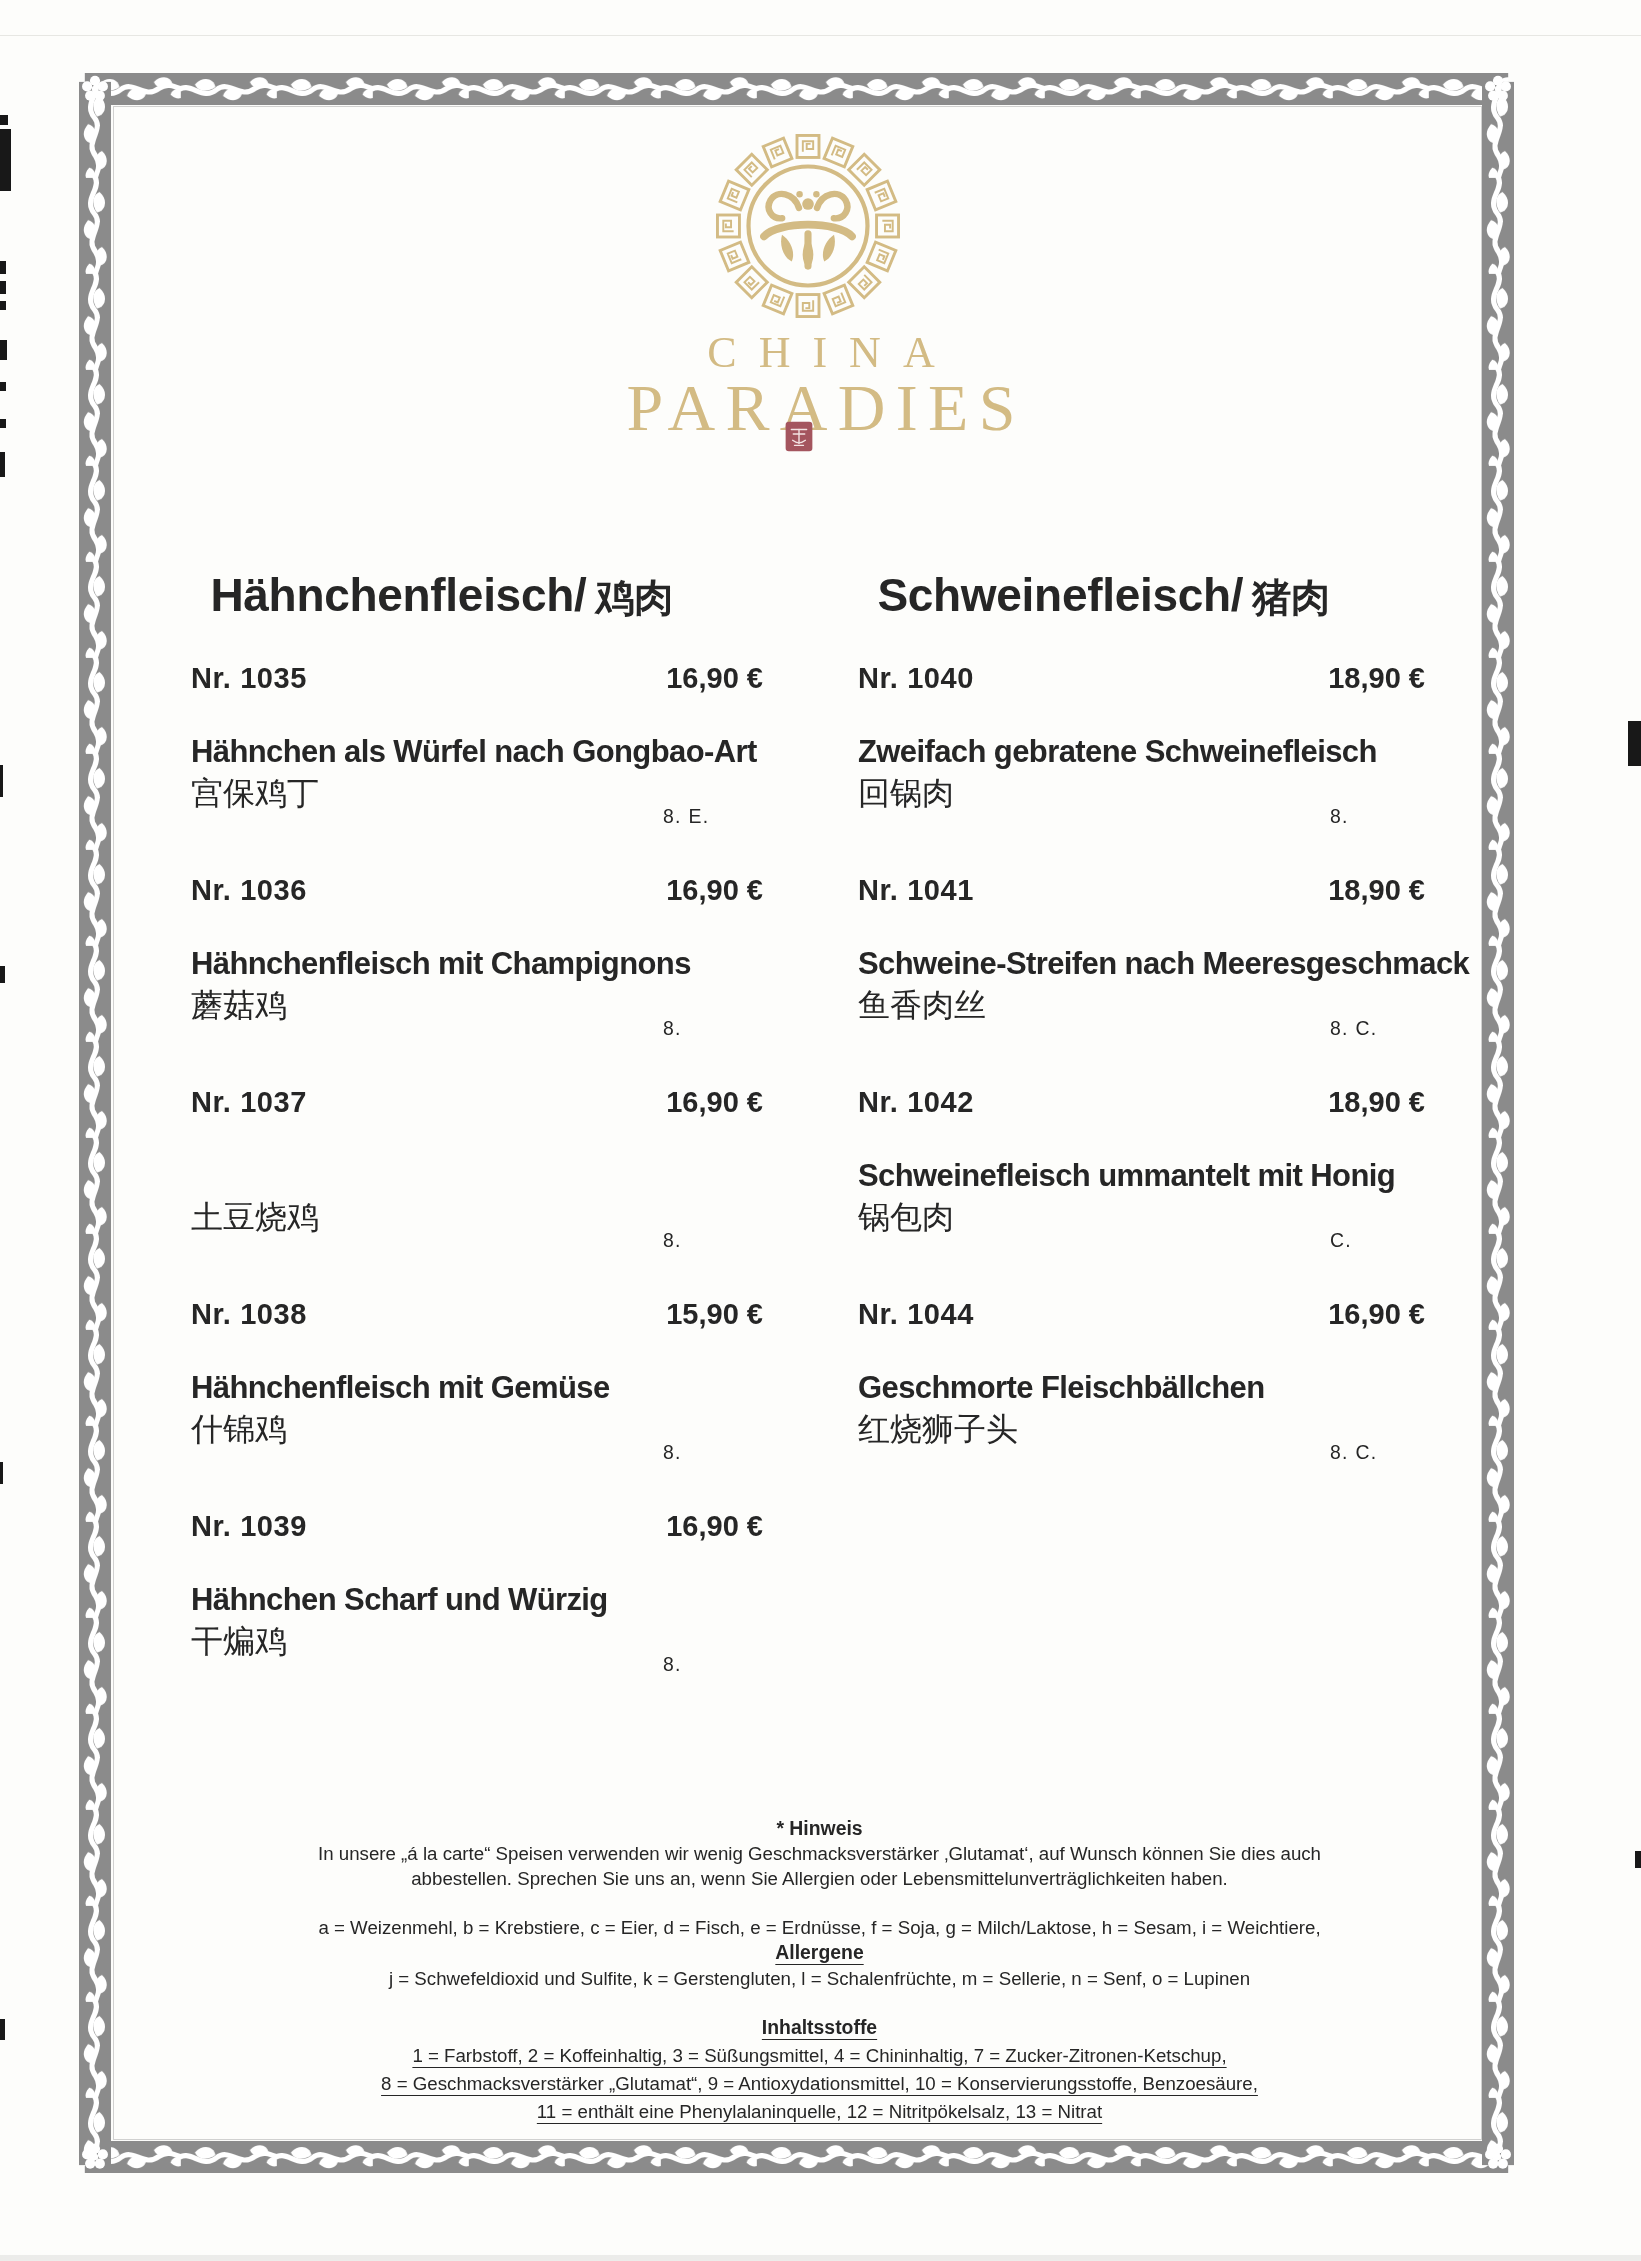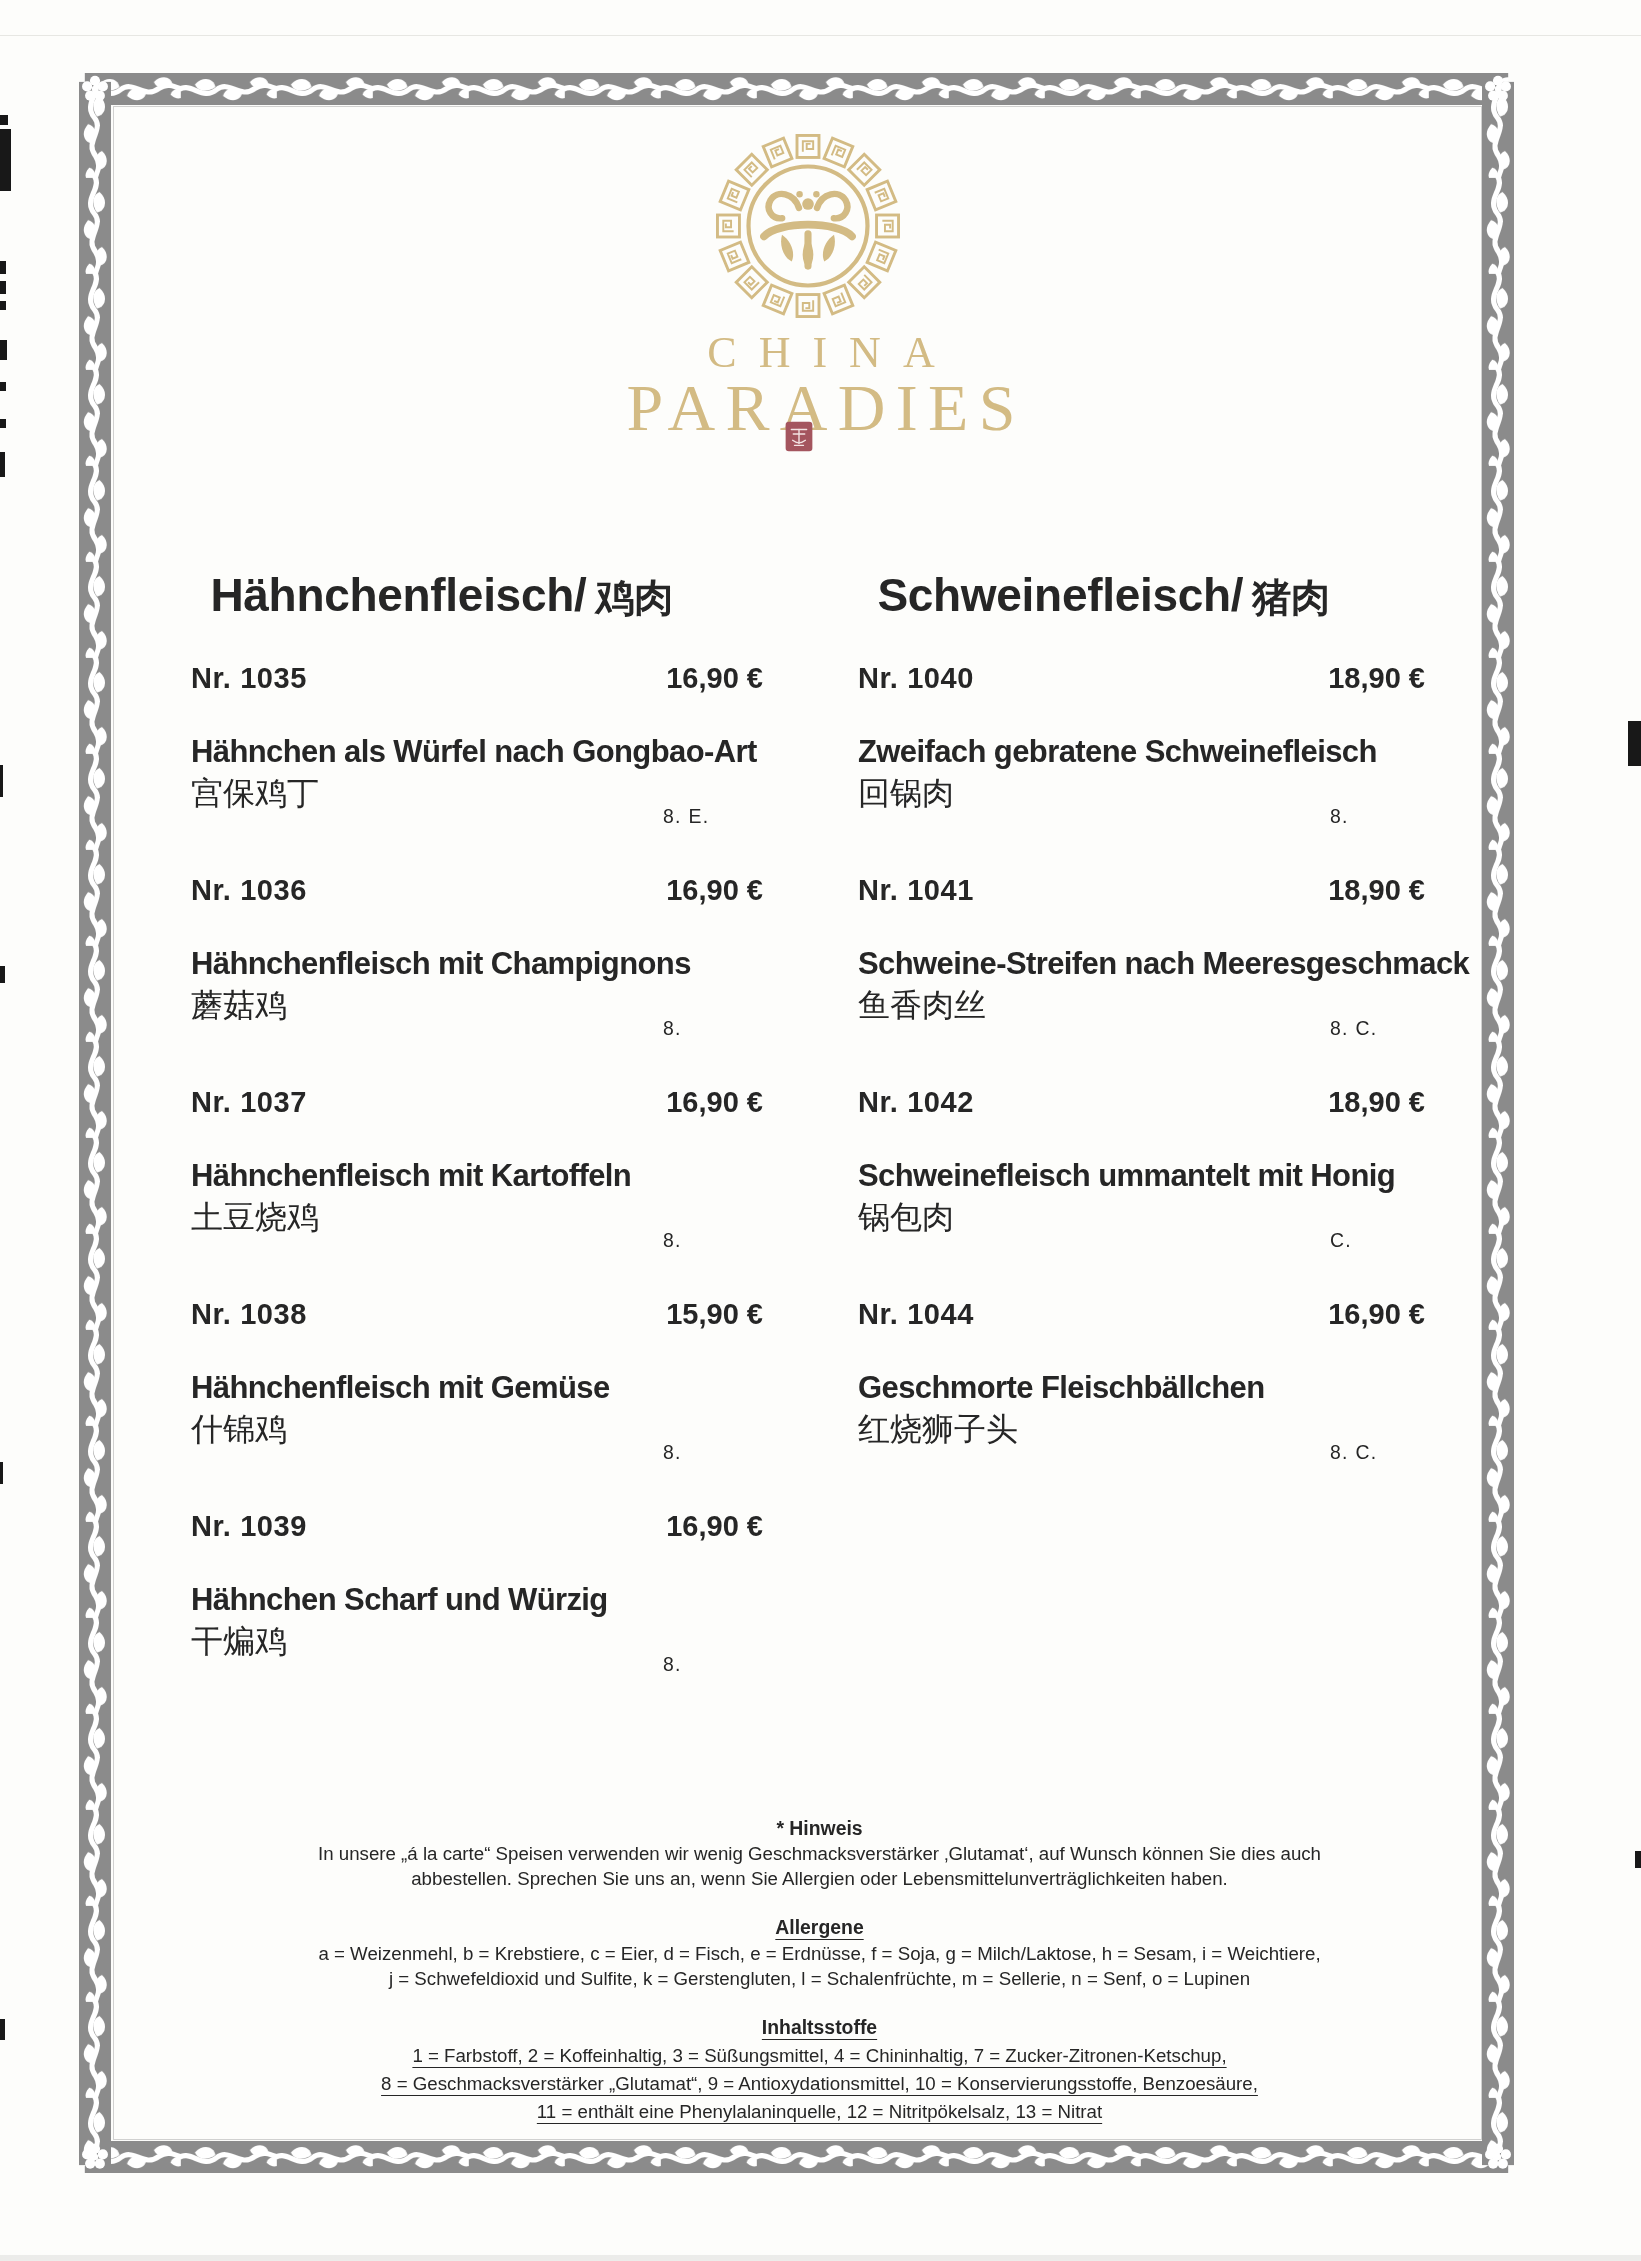--- a/index.html
+++ b/index.html
@@ -200,21 +200,20 @@
       <div class="item">
         <span class="nr">Nr. 1036</span>
         <span class="price">16,90 €</span>
         <span class="name">Hähnchenfleisch mit Champignons</span>
         <span class="zh">蘑菇鸡</span>
         <span class="code">8.</span>
       </div>
       <div class="item">
         <span class="nr">Nr. 1037</span>
         <span class="price">16,90 €</span>
-        <span class="name">Hähnchenfleisch mit Kartoffeln</span>
         <span class="zh">土豆烧鸡</span>
         <span class="code">8.</span>
       </div>
       <div class="item">
         <span class="nr">Nr. 1038</span>
         <span class="price">15,90 €</span>
         <span class="name">Hähnchenfleisch mit Gemüse</span>
         <span class="zh">什锦鸡</span>
         <span class="code">8.</span>
       </div>
@@ -256,22 +255,22 @@
         <span class="zh">红烧狮子头</span>
         <span class="code">8. C.</span>
       </div>
     </div>
 
   <div class="footer">
     <div class="f-title">* Hinweis</div>
     <div>In unsere „á la carte“ Speisen verwenden wir wenig Geschmacksverstärker ‚Glutamat‘, auf Wunsch können Sie dies auch</div>
     <div>abbestellen. Sprechen Sie uns an, wenn Sie Allergien oder Lebensmittelunverträglichkeiten haben.</div>
     <div class="f-gap"></div>
+    <div>a = Weizenmehl, b = Krebstiere, c = Eier, d = Fisch, e = Erdnüsse, f = Soja, g = Milch/Laktose, h = Sesam, i = Weichtiere,</div>
     <div><span class="f-title u">Allergene</span></div>
-    <div>a = Weizenmehl, b = Krebstiere, c = Eier, d = Fisch, e = Erdnüsse, f = Soja, g = Milch/Laktose, h = Sesam, i = Weichtiere,</div>
     <div>j = Schwefeldioxid und Sulfite, k = Gerstengluten, l = Schalenfrüchte, m = Sellerie, n = Senf, o = Lupinen</div>
     <div class="f-gap"></div>
     <div><span class="f-title u">Inhaltsstoffe</span></div>
     <div class="inh-line"><span class="u">1 = Farbstoff, 2 = Koffeinhaltig, 3 = Süßungsmittel, 4 = Chininhaltig, 7 = Zucker-Zitronen-Ketschup,</span></div>
     <div class="inh-line"><span class="u">8 = Geschmacksverstärker „Glutamat“, 9 = Antioxydationsmittel, 10 = Konservierungsstoffe, Benzoesäure,</span></div>
     <div class="inh-line"><span class="u">11 = enthält eine Phenylalaninquelle, 12 = Nitritpökelsalz, 13 = Nitrat</span></div>
   </div>
 
 </div>
 

